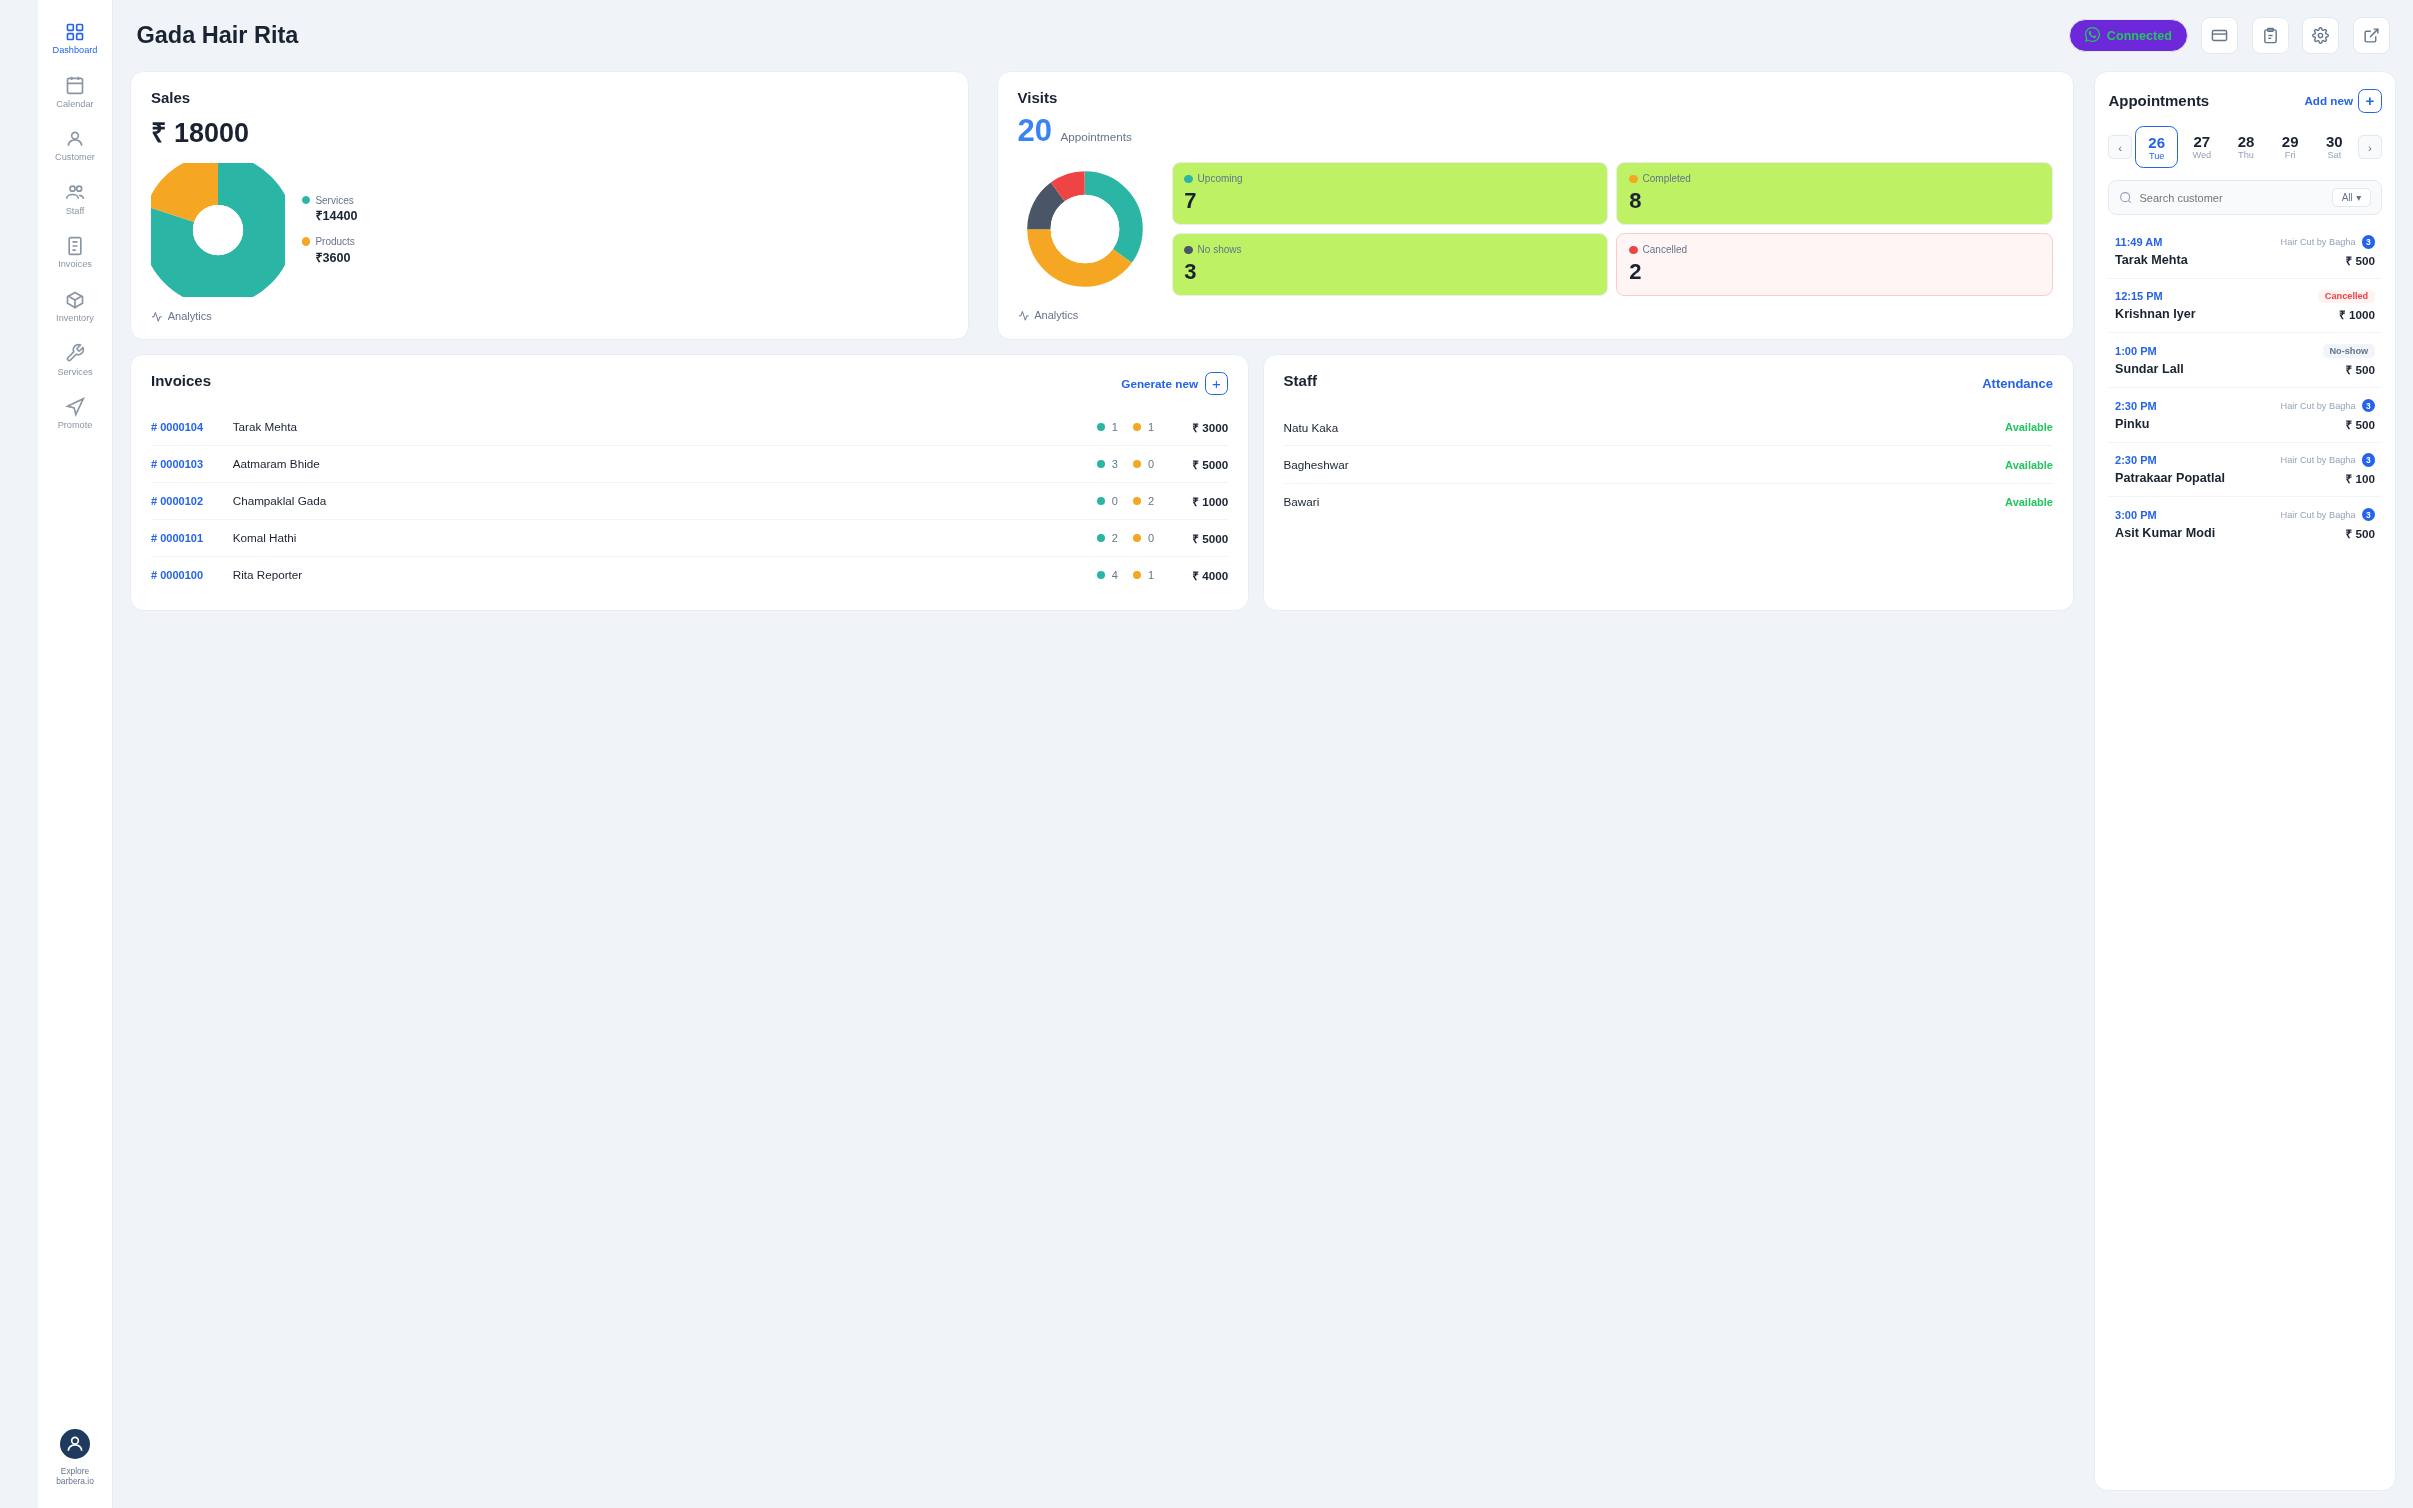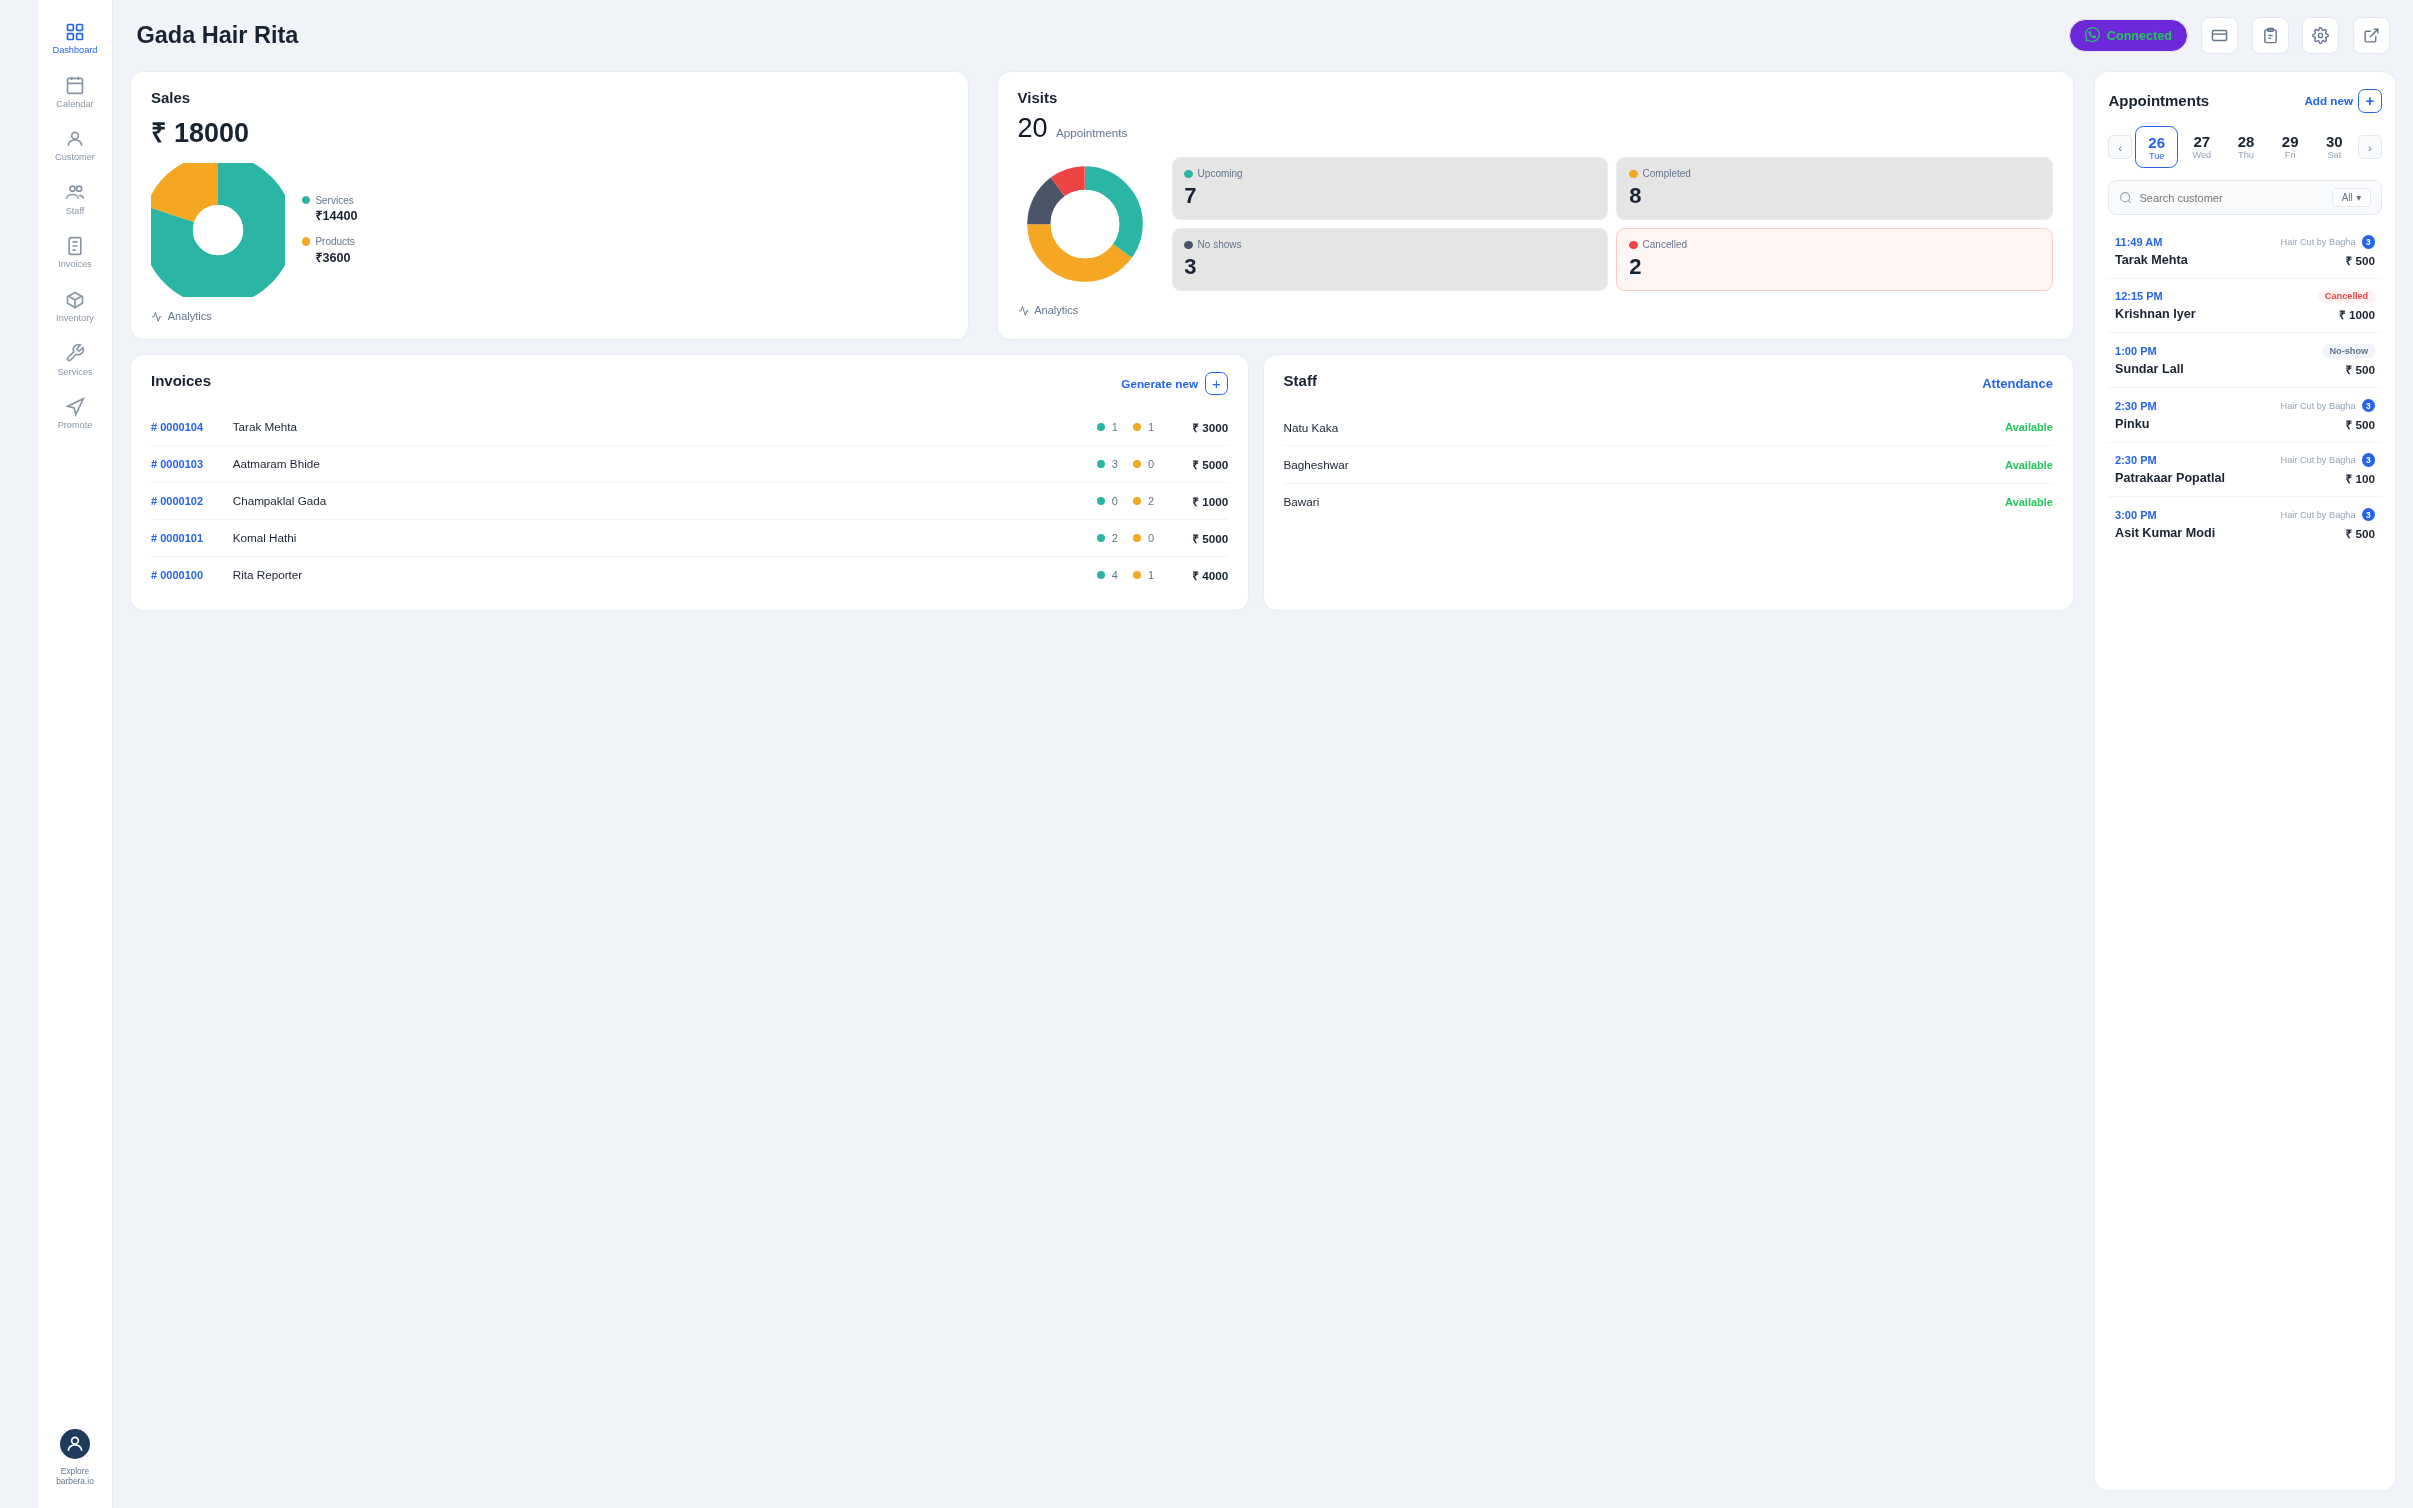--- a/index.html
+++ b/index.html
@@ -214,23 +214,23 @@
       flex: 1.3;
       min-width: 0;
     }
     .visits-header {
       display: flex;
       align-items: baseline;
       gap: 8.4px;
       margin-bottom: 13.4px;
     }
     .visits-count {
-      font-size: 27px;
-      font-weight: 400;
-      color: #0f172a;
+      font-size: 31px;
+      font-weight: 700;
+      color: #3b82f6;
     }
     .visits-label {
       font-size: 11.7px;
       color: #64748b;
     }
     .visits-body {
       display: flex;
       align-items: center;
       gap: 20px;
     }
@@ -239,21 +239,21 @@
       height: 134px;
       flex-shrink: 0;
     }
     .visits-stats {
       display: grid;
       grid-template-columns: 1fr 1fr;
       gap: 8.4px;
       flex: 1;
     }
     .stat-box {
-      background: #e5e5e5;
+      background: #bef264;
       border-radius: 8.4px;
       padding: 10px 11.7px;
       border: 0.8px solid #e8edf2;
     }
     .stat-box.cancelled {
       background: #fff5f5;
       border-color: #fecaca;
     }
     .stat-label {
       font-size: 10px;

